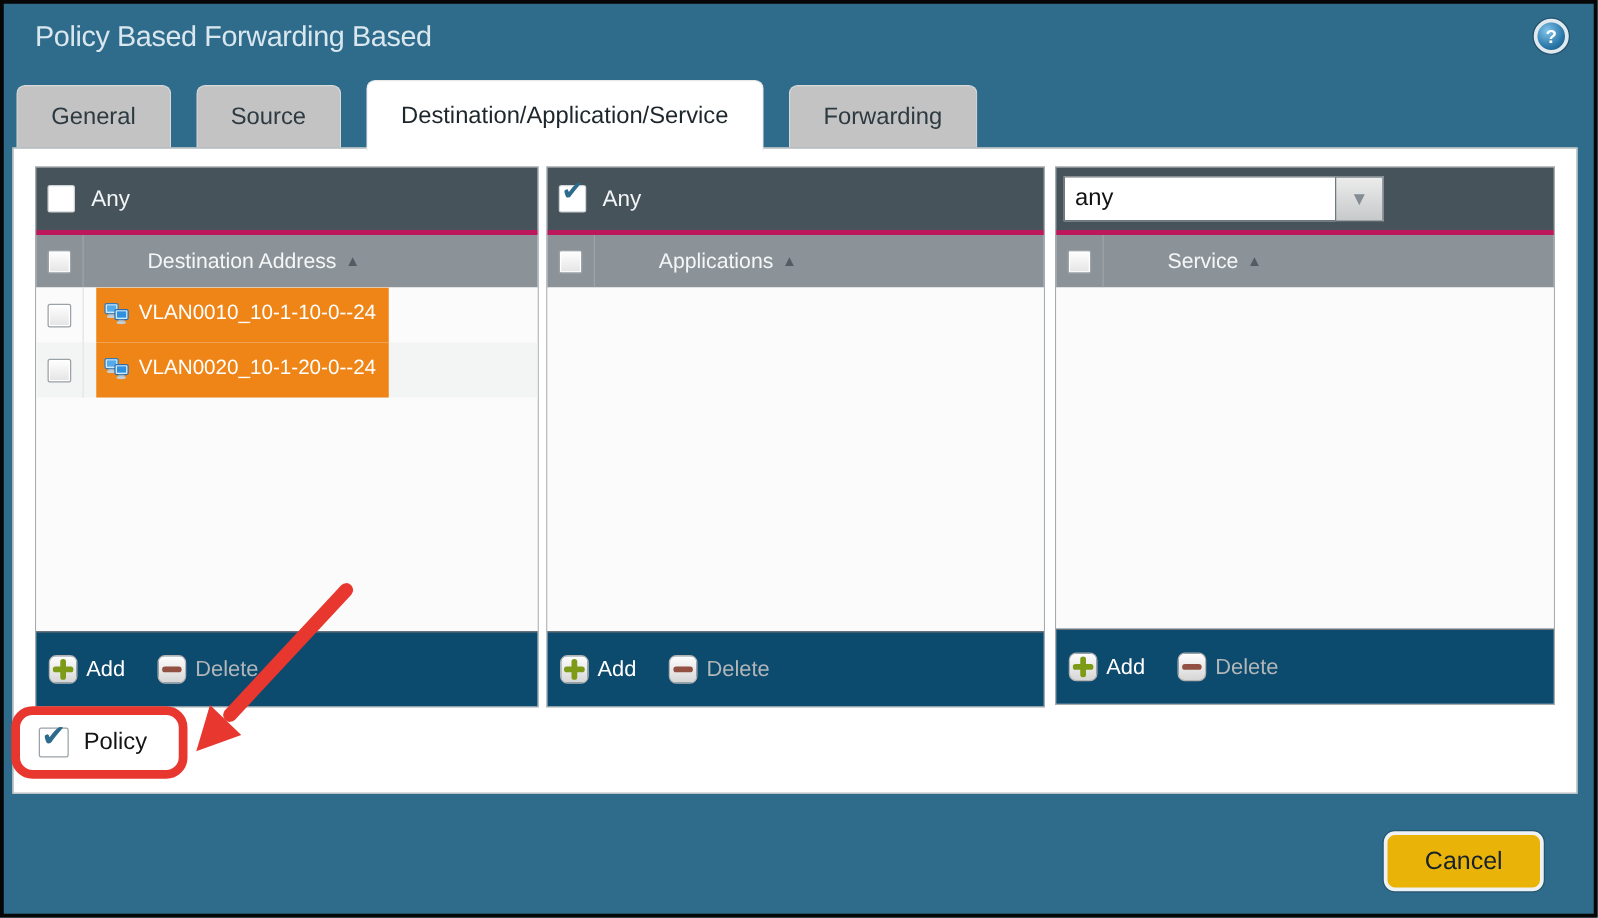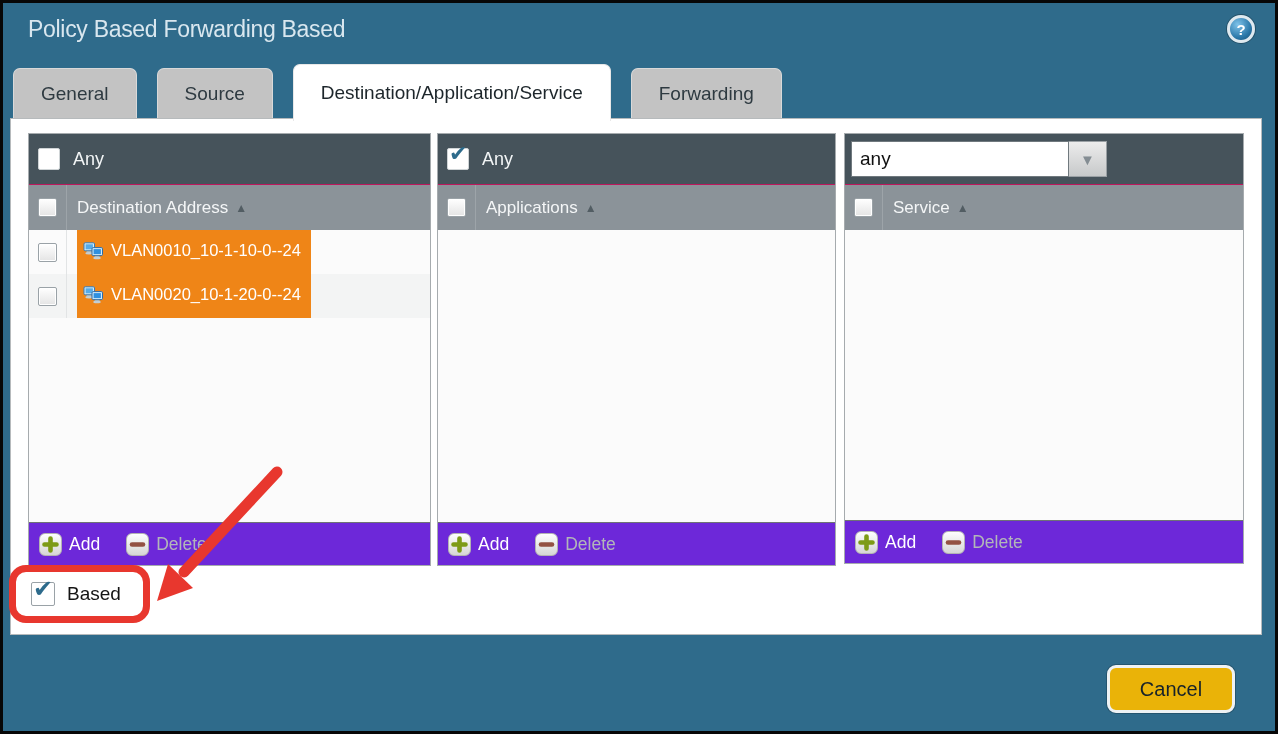--- a/index.html
+++ b/index.html
@@ -33,37 +33,37 @@
   .col { position:absolute; top:14px; height:433px; display:flex; flex-direction:column;
          border:1px solid #a6abae; background:#fbfbfb; }
   .col1 { left:17px;  width:403px; }
   .col2 { left:426px; width:399px; }
   .col3 { left:833px; width:400px; height:431px; }
 
   .anybar { height:50px; background:#46535b; display:flex; align-items:center;
             padding-left:9px; flex:0 0 auto; }
   .anybar .lbl { color:#f2f5f6; font-size:18px; margin-left:13px; }
 
-  .colheader { height:46px; background:#8b9399; border-top:1px solid #be185d;
-               display:flex; align-items:center; flex:0 0 auto; }
+  .colheader { height:46px; background:#8b9399; border-top:4px solid #be185d;
+               display:flex; align-items:center; flex:0 0 auto;gap:41px; }
   .colheader .cbcell { width:38px; display:flex; justify-content:center; align-items:center;
                        align-self:stretch; border-right:1px solid #9da4a9; }
   .colheader .hlabel { color:#f4f6f7; font-size:17px; margin-left:10px; display:flex;
                        align-items:center; gap:7px; cursor:pointer; }
   .sort { font-size:12px; color:#525d63; line-height:1; }
 
   .list { flex:1 1 auto; background:#fbfbfb; overflow:hidden; }
   .row { height:44px; display:flex; align-items:center; cursor:pointer; }
   .row.alt { background:#f3f4f4; }
   .row .cbcell { width:38px; display:flex; justify-content:center; align-items:center;
                  align-self:stretch; border-right:1px solid #e2e4e5; }
   .chip { margin-left:10px; height:44px; display:inline-flex; align-items:center; gap:7px;
           padding:0 10px 3px 6px; background:#ef8517; color:#ffffff; font-size:16.5px; }
 
-  .colfooter { height:43px; background:#6d28d9; border-top:1px solid #6e7276;
+  .colfooter { height:60px; background:#0c4a6e; border-top:1px solid #6e7276;
                display:flex; align-items:center; gap:26px; padding-left:10px; flex:0 0 auto; }
   .action { display:flex; align-items:center; gap:7px; cursor:pointer; }
   .action .txt { color:#ffffff; font-size:17.5px; }
   .action.disabled .txt { color:#b2b6b9; }
   .sqicon { width:23px; height:23px; border-radius:6px; border:1px solid #b3b3b3;
             background:linear-gradient(#fefefe,#d6d6d6); display:flex; align-items:center;
             justify-content:center; }
 
   
   .cb { position:relative; background:linear-gradient(#ffffff,#e4e4e4); border:1px solid #9aa2a7;
@@ -276,21 +276,21 @@
           </span>
           <span class="txt">Delete</span>
         </span>
       </div>
     </div>
 
     <div class="negate-row">
       <span class="cb cb-24">
         <span class="check">✔</span>
       </span>
-      <span class="nlabel">Based</span>
+      <span class="nlabel">Policy</span>
     </div>
     <div class="negate-highlight"></div>
   </div>
 
   <svg class="arrow-svg" viewBox="0 0 1272 728">
     <line x1="274" y1="469" x2="181" y2="569" stroke="#e8372e" stroke-width="11" stroke-linecap="round"></line>
     <polygon points="154,598 165,561 190,585" fill="#e8372e"></polygon>
   </svg>
 
   <div class="btn btn-cancel">

